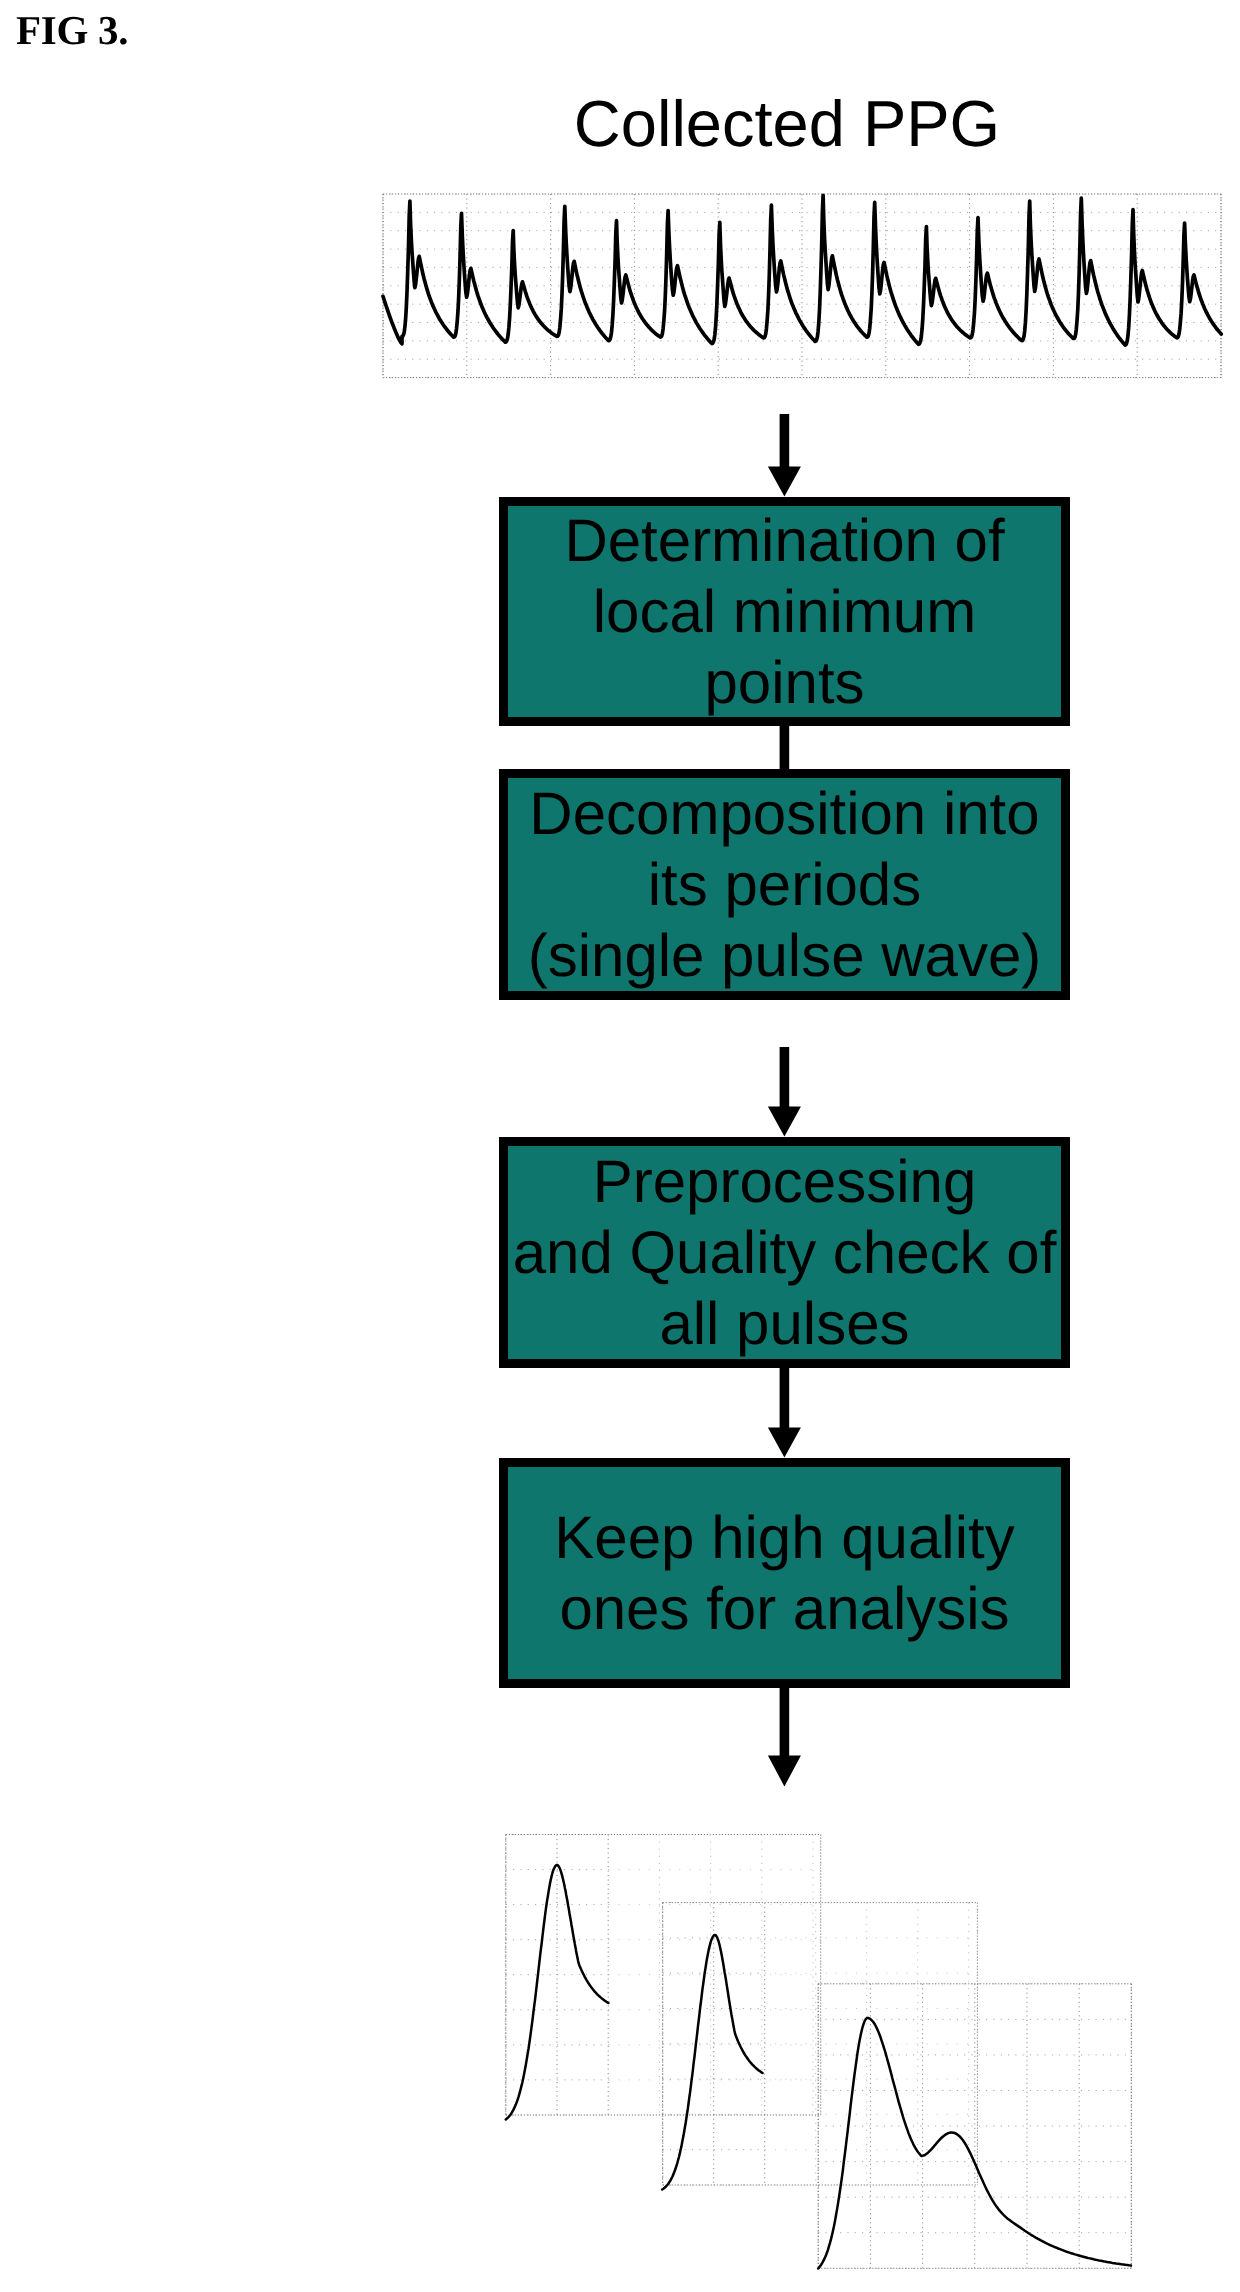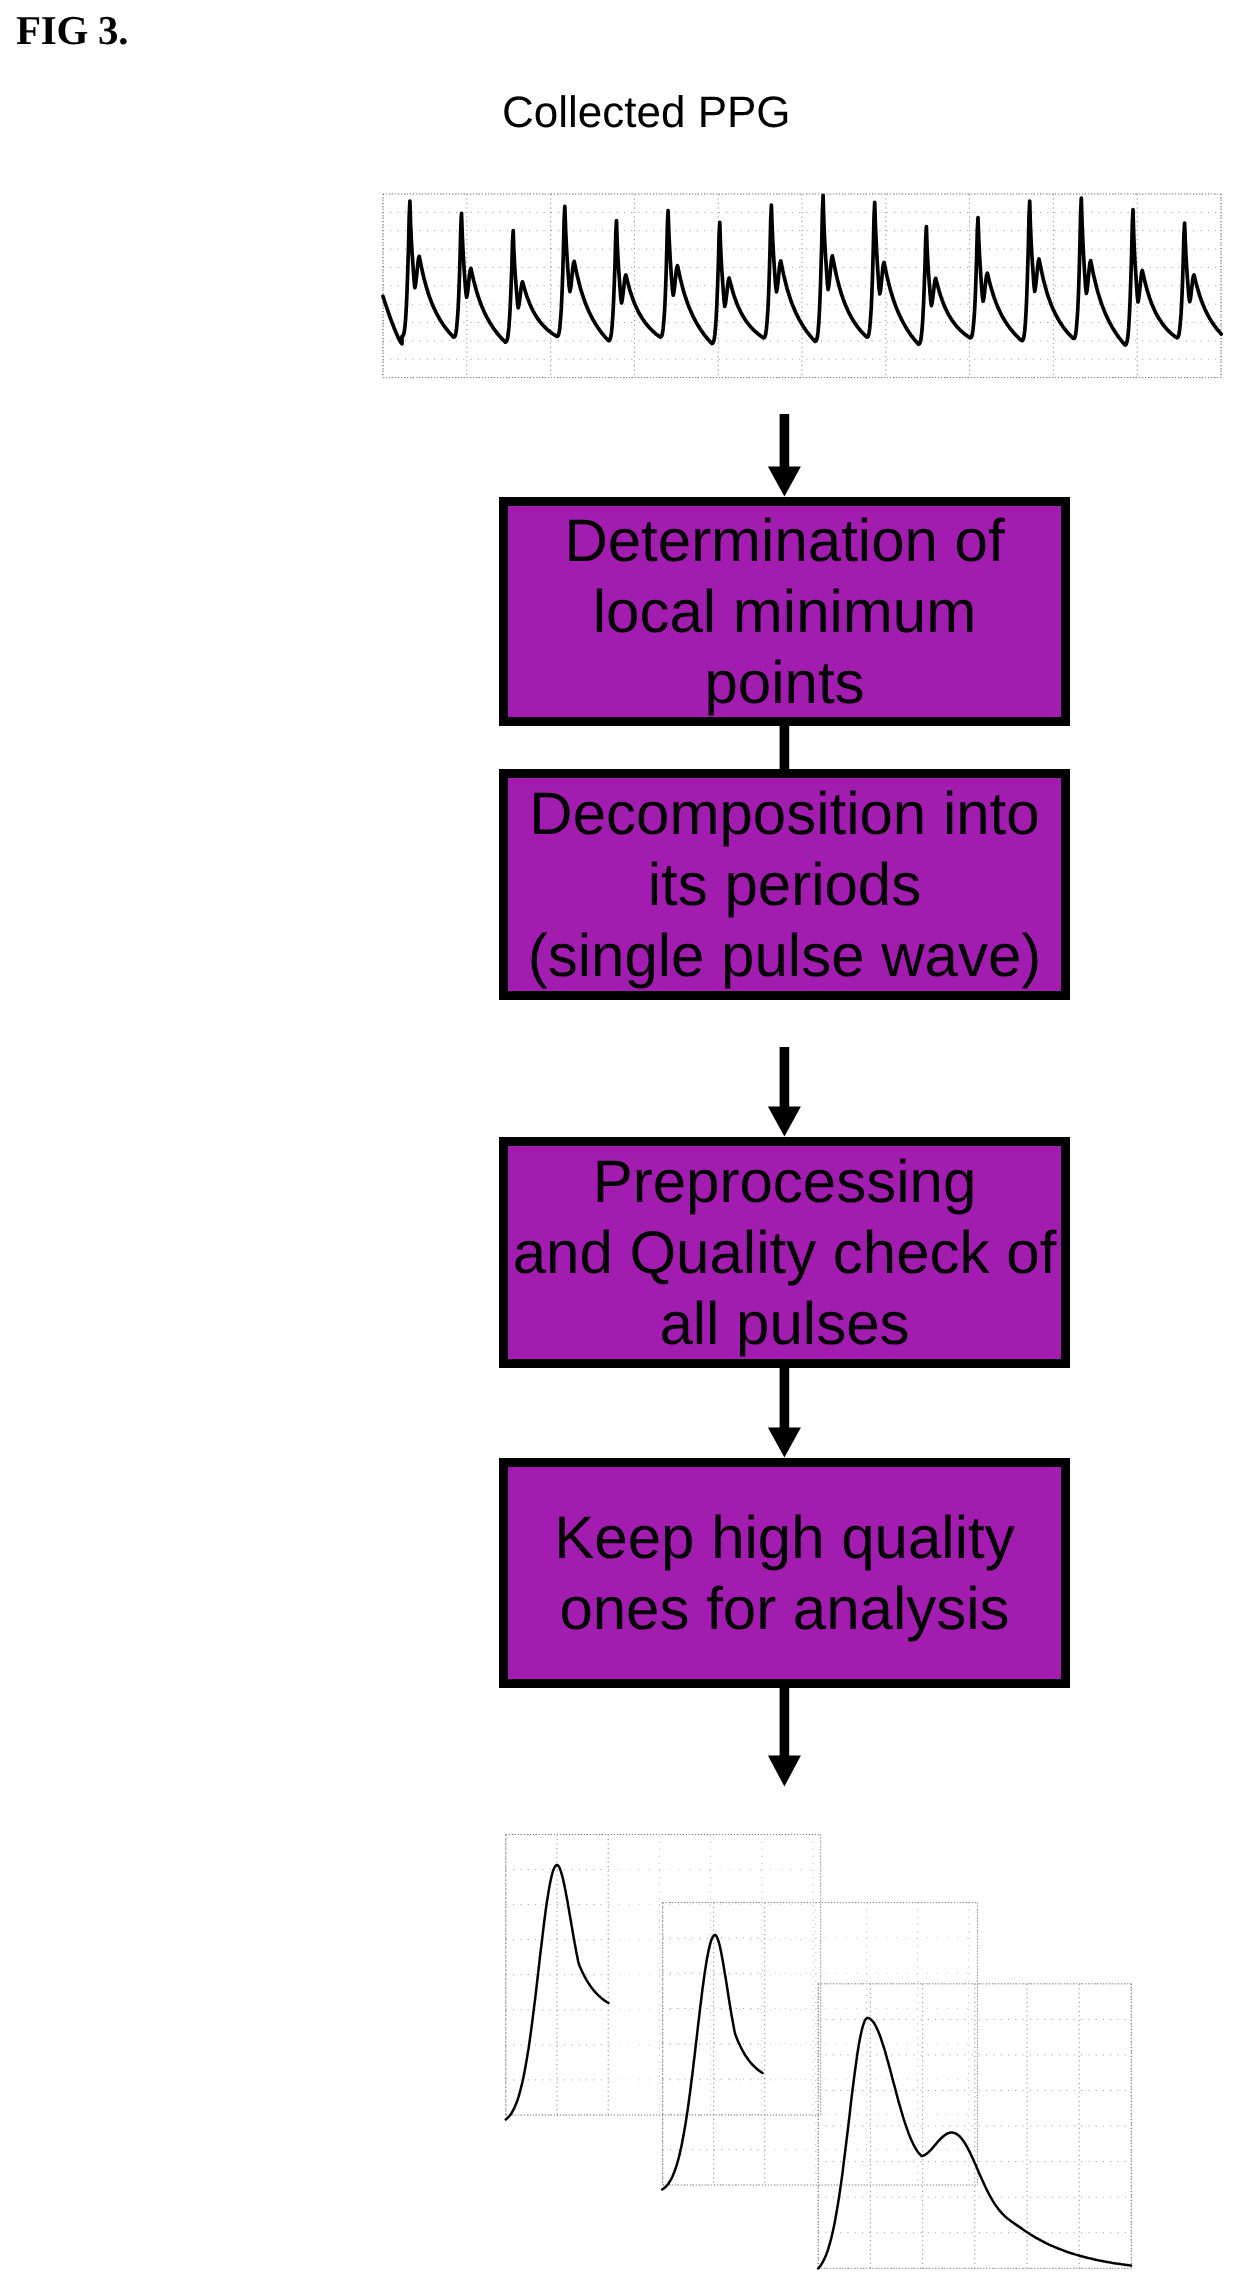--- a/index.html
+++ b/index.html
@@ -3,23 +3,23 @@
 <meta charset="utf-8">
 <title>FIG 3. PPG processing flow chart</title>
 <style>
   html,body{margin:0;padding:0;background:#fff;}
   *{-webkit-font-smoothing:antialiased;text-rendering:geometricPrecision;}
   body{width:1240px;height:2292px;position:relative;overflow:hidden;
        font-family:"Liberation Sans", sans-serif;color:#000;}
   #sheet{position:absolute;left:0;top:0;width:1240px;height:1747px;}
   .fig-label{position:absolute;left:16px;top:6px;font-family:"Liberation Serif",serif;
        font-weight:700;font-size:41px;letter-spacing:-0.3px;white-space:nowrap;}
-  .title{position:absolute;left:502px;top:91px;width:570px;text-align:left;
-       font-size:44px;font-weight:400;line-height:1;white-space:nowrap;}
-  .pbox{position:absolute;border:9px solid #000;box-sizing:border-box;background:#a21caf;
+  .title{position:absolute;left:502px;top:91px;width:570px;text-align:center;
+       font-size:65px;font-weight:400;line-height:1;white-space:nowrap;}
+  .pbox{position:absolute;border:9px solid #000;box-sizing:border-box;background:#0f766e;
        display:flex;align-items:center;justify-content:center;text-align:center;}
   .pbox span{font-size:60px;line-height:1.185;display:block;white-space:pre-line;}
   #art{position:absolute;left:0;top:0;width:1240px;height:2292px;}
   #art .gf{fill:none;stroke:#6b6b6b;stroke-width:0.9;stroke-dasharray:1.2 1.8;}
   #art .gv{fill:none;stroke:#777;stroke-width:0.9;stroke-dasharray:1.1 3.4;}
   #art .gh{fill:none;stroke:#999;stroke-width:0.9;stroke-dasharray:1.1 6.2;}
   #art .gvf{fill:none;stroke:#b4b4b4;stroke-width:0.9;stroke-dasharray:1.1 6.0;}
   #art .ghf{fill:none;stroke:#c4c4c4;stroke-width:0.9;stroke-dasharray:1.1 9.0;}
   #art .trace{fill:none;stroke:#000;stroke-linejoin:round;stroke-linecap:round;}
   #art .arrow path{fill:#000;stroke:none;}

